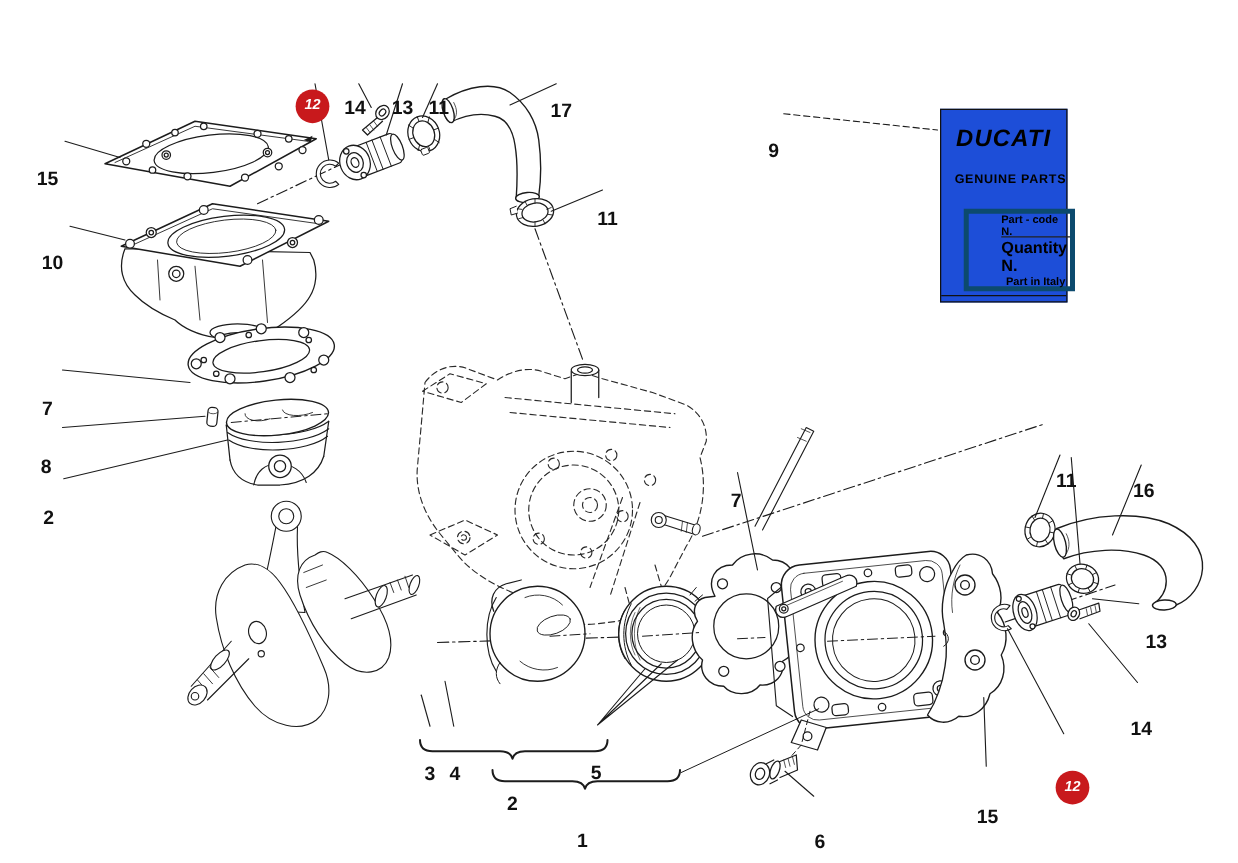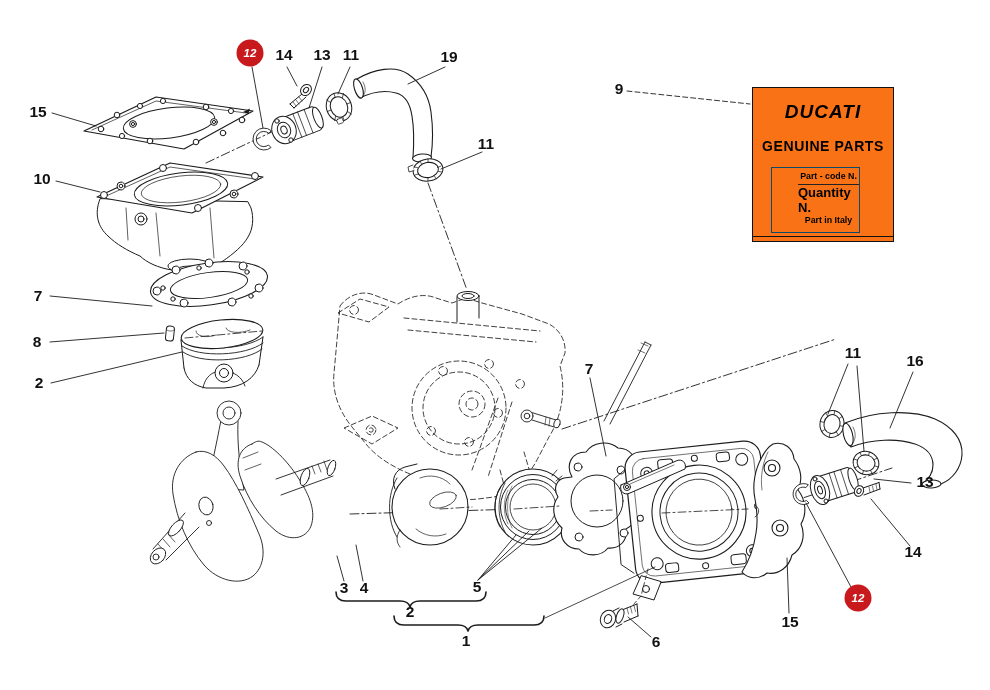--- a/index.html
+++ b/index.html
@@ -3,34 +3,34 @@
 <meta charset="utf-8">
 <style>
   :root{ --red:#c8191c; --line:#1c1c1c; }
   html,body{margin:0;padding:0;background:#fff;}
   body{font-family:"Liberation Sans", sans-serif;}
   .stage{position:relative;width:990px;height:690px;background:#fff;overflow:hidden;}
   .stage svg{position:absolute;left:0;top:0;}
   
   #callout-layer{position:absolute;left:0;top:0;width:990px;height:690px;}
   .callout{position:absolute;transform:translate(-50%,-50%);color:#111;
-           font-weight:bold;font-size:15.5px;line-height:1;white-space:nowrap;}
+           font-weight:bold;font-size:15.5px;line-height:1;white-space:nowrap;margin-top:32px;}
   .callout.badge{width:27px;height:27px;border-radius:50%;background:var(--red);
            color:#fff;font-size:11.5px;font-style:italic;display:flex;
            align-items:center;justify-content:center;}
   
-  .label-box{position:absolute;left:752px;top:87px;width:142px;height:155px;
-           border:1.5px solid #111;background:#f97316;box-sizing:border-box;}
+  .label-box{position:absolute;left:752px;top:87px;width:102px;height:155px;
+           border:1.5px solid #111;background:#1d4ed8;box-sizing:border-box;}
   .label-box .bottom-line{position:absolute;left:0;right:0;top:148px;border-top:1px solid #111;}
   .label-box .brand{margin-top:13px;text-align:center;font-weight:bold;font-style:italic;
            font-size:19px;letter-spacing:1px;color:#000;}
-  .label-box .subtitle{margin-top:15px;text-align:center;font-weight:bold;
-           font-size:14px;letter-spacing:0.6px;color:#000;}
+  .label-box .subtitle{margin-top:15px;text-align:right;font-weight:bold;
+           font-size:10px;letter-spacing:0.6px;color:#000;}
   .label-box .inner-box{position:absolute;left:18px;top:79px;width:89px;height:66px;
-           border:1px solid #0c4a6e;box-sizing:border-box;display:flex;flex-direction:column;padding-left:26px;}
+           border:4px solid #0c4a6e;box-sizing:border-box;display:flex;flex-direction:column;padding-left:26px;}
   .inner-box .row1{height:18px;border-bottom:1px solid #222;display:flex;
            align-items:center;justify-content:center;font-size:8.8px;font-weight:bold;}
   .inner-box .row2{flex:1;display:flex;align-items:center;justify-content:center;
            font-size:13px;font-weight:bold;}
   .inner-box .row3{height:20px;display:flex;align-items:flex-start;justify-content:center;
            font-size:8.8px;font-weight:bold;}
 </style>
 </head>
 <body>
 
@@ -413,21 +413,21 @@
 <div id="callout-layer">
       <span class="callout" style="left: 38px; top: 112px;">15</span>
       <span class="callout" style="left: 42px; top: 179px;">10</span>
       <span class="callout" style="left: 38px; top: 296px;">7</span>
       <span class="callout" style="left: 37px; top: 342px;">8</span>
       <span class="callout" style="left: 39px; top: 383px;">2</span>
       <span class="callout badge" style="left: 250px; top: 53px;">12</span>
       <span class="callout" style="left: 284px; top: 55px;">14</span>
       <span class="callout" style="left: 322px; top: 55px;">13</span>
       <span class="callout" style="left: 351px; top: 55px;">11</span>
-      <span class="callout" style="left: 449px; top: 57px;">19</span>
+      <span class="callout" style="left: 449px; top: 57px;">17</span>
       <span class="callout" style="left: 486px; top: 144px;">11</span>
       <span class="callout" style="left: 619px; top: 89px;">9</span>
       <span class="callout" style="left: 589px; top: 369px;">7</span>
       <span class="callout" style="left: 853px; top: 353px;">11</span>
       <span class="callout" style="left: 915px; top: 361px; text-align: right;">16</span>
       <span class="callout" style="left: 925px; top: 482px;">13</span>
       <span class="callout" style="left: 913px; top: 552px;">14</span>
       <span class="callout badge" style="left: 858px; top: 598px;">12</span>
       <span class="callout" style="left: 790px; top: 622px;">15</span>
       <span class="callout" style="left: 656px; top: 642px;">6</span>

